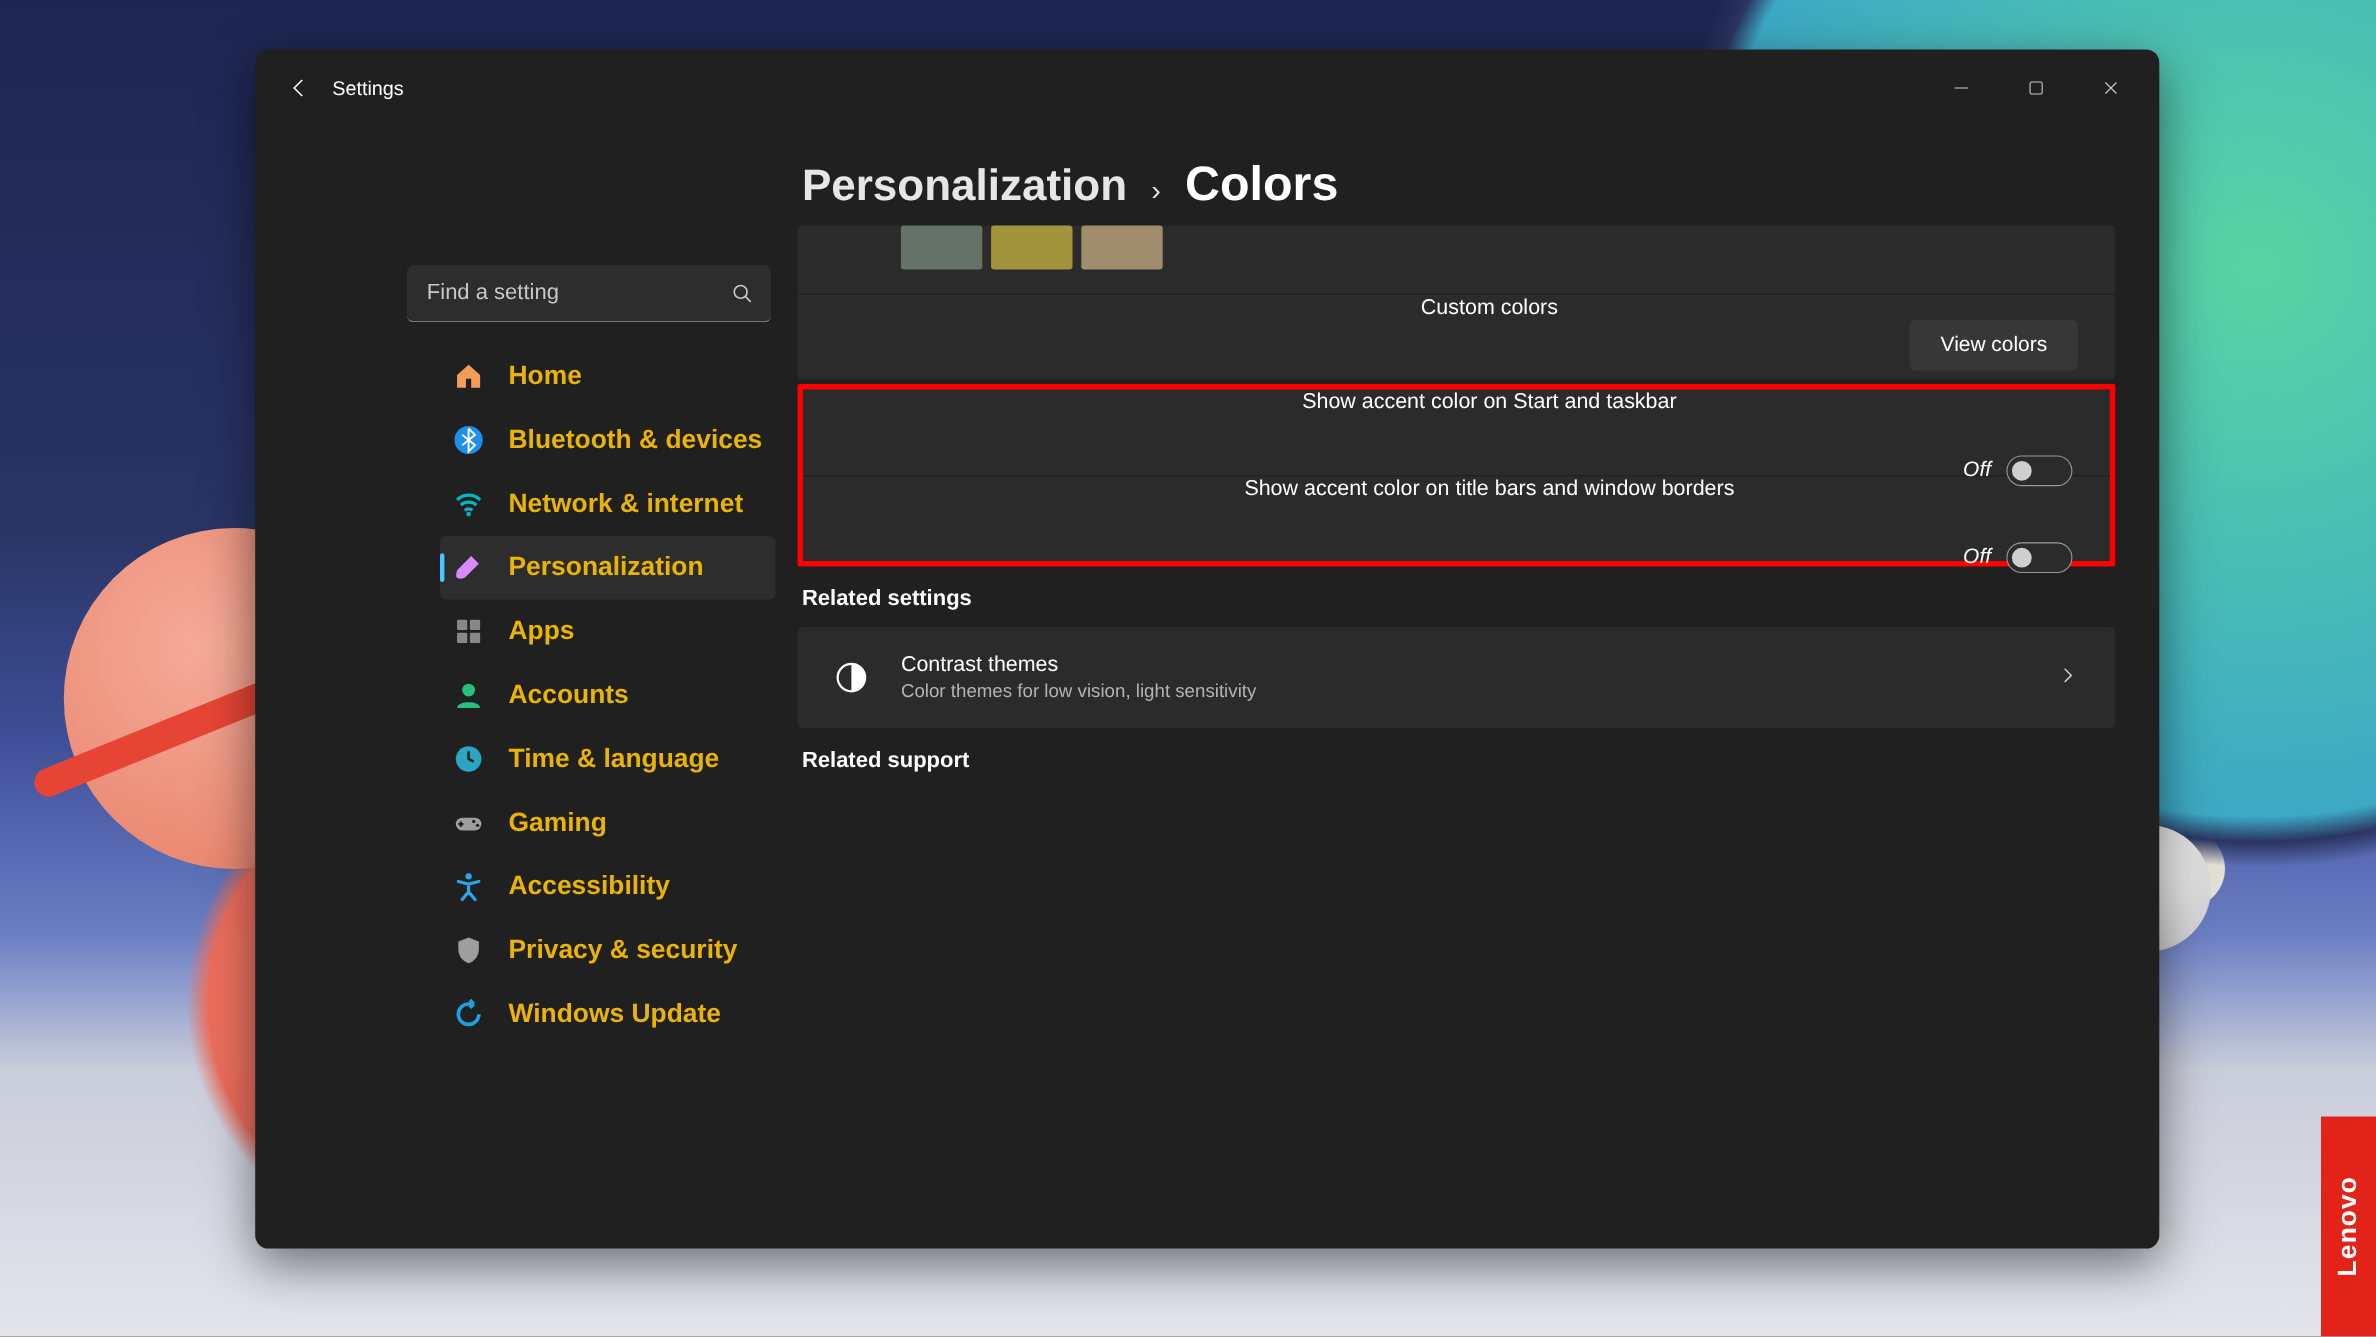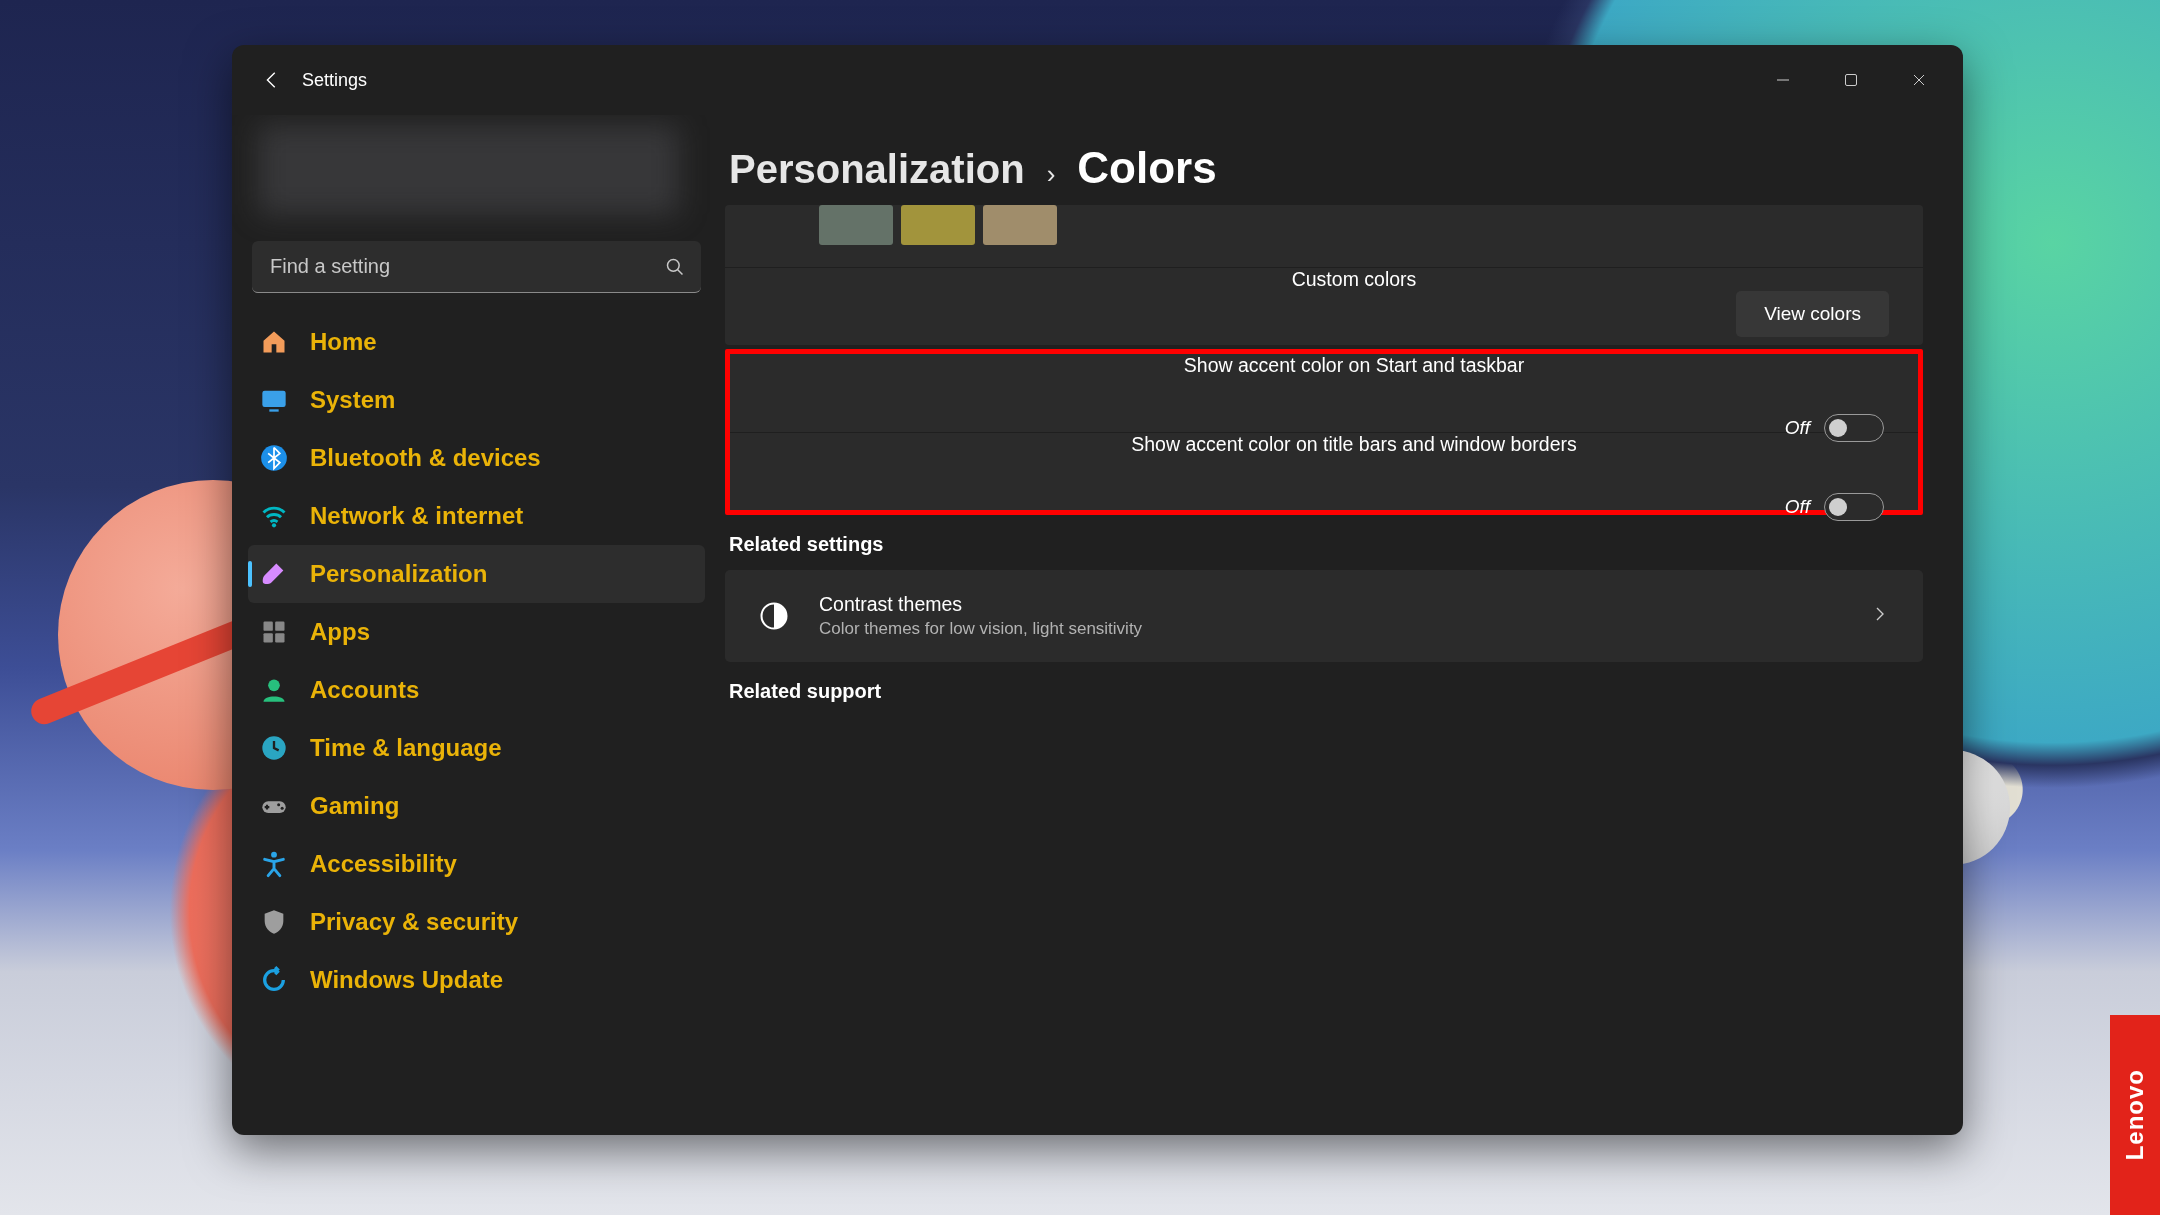--- a/index.html
+++ b/index.html
@@ -24,21 +24,21 @@
 }
 .titlebar { height: 70px; display: flex; align-items: center; padding: 0 10px; }
 .back-btn { width: 52px; height: 52px; display:flex; align-items:center; justify-content:center; color:#fff; margin-left:4px; border-radius:6px;}
 .back-btn svg{width:22px;height:22px;stroke:#fff;stroke-width:1.5;fill:none;}
 .title-text { color:#fff; font-size:18px; font-weight:400; margin-left:4px; }
 .win-controls { margin-left:auto; display:flex; gap:0;}
 .win-btn{width:68px;height:48px;display:flex;align-items:center;justify-content:center;color:#ccc;}
 .win-btn svg{width:14px;height:14px;stroke:#ccc;stroke-width:1;fill:none;}
 
 .body { display:flex; flex:1; overflow:hidden; }
-.sidebar { width:489px; display:flex; flex-direction:column; padding:0 10px 0 10px; }
+.sidebar { width:489px; display:flex; flex-direction:column; padding:0 10px 0 10px;align-items:flex-end; }
 
 .account-block{height:100px;margin:10px 10px 10px 16px;position:relative;}
 .account-blur{position:absolute;left:0;top:0;width:95%;height:90px;border-radius:6px;background:rgba(90,90,95,.4);filter:blur(14px);} 
 
 .search-wrap{position:relative;margin:6px 10px 16px 10px;}
 .search-input{width:100%;height:52px;background:#2d2d2d;border:none;border-bottom:1.5px solid #8a8a8a;border-radius:6px;color:#fff;font-size:20px;padding:0 48px 0 18px;outline:none;}
 .search-input::placeholder{color:#c8c8c8;}
 .search-icon{position:absolute;right:16px;top:16px;width:20px;height:20px;}
 .search-icon svg{width:20px;height:20px;stroke:#c8c8c8;stroke-width:1.8;fill:none;}
 
@@ -137,29 +137,20 @@
             <div class="nav-item">
               <span class="nav-ico">
                 <svg viewBox="0 0 24 24" fill="#f39c5a">
                   <path d="M3 11 L12 3 L21 11 V21 H14 V14 H10 V21 H3 Z"></path>
                 </svg>
               </span>
               <span>Home</span>
             </div>
             <div class="nav-item">
               <span class="nav-ico">
-                <svg viewBox="0 0 24 24" fill="#3aa0e9">
-                  <rect x="2" y="4" width="20" height="14" rx="2"></rect>
-                  <rect x="8" y="20" width="8" height="2"></rect>
-                </svg>
-              </span>
-              <span>System</span>
-            </div>
-            <div class="nav-item">
-              <span class="nav-ico">
                 <svg viewBox="0 0 24 24" fill="#1c90ea">
                   <circle cx="12" cy="12" r="11"></circle>
                   <path d="M12 3 L17 8 L12 12 L17 16 L12 21 V3 M7 8 L12 12 L7 16" stroke="#fff" stroke-width="1.5" fill="none"></path>
                 </svg>
               </span>
               <span>Bluetooth &amp; devices</span>
             </div>
             <div class="nav-item">
               <span class="nav-ico">
                 <svg viewBox="0 0 24 24" fill="none" stroke="#00b7c3" stroke-width="2.5">

